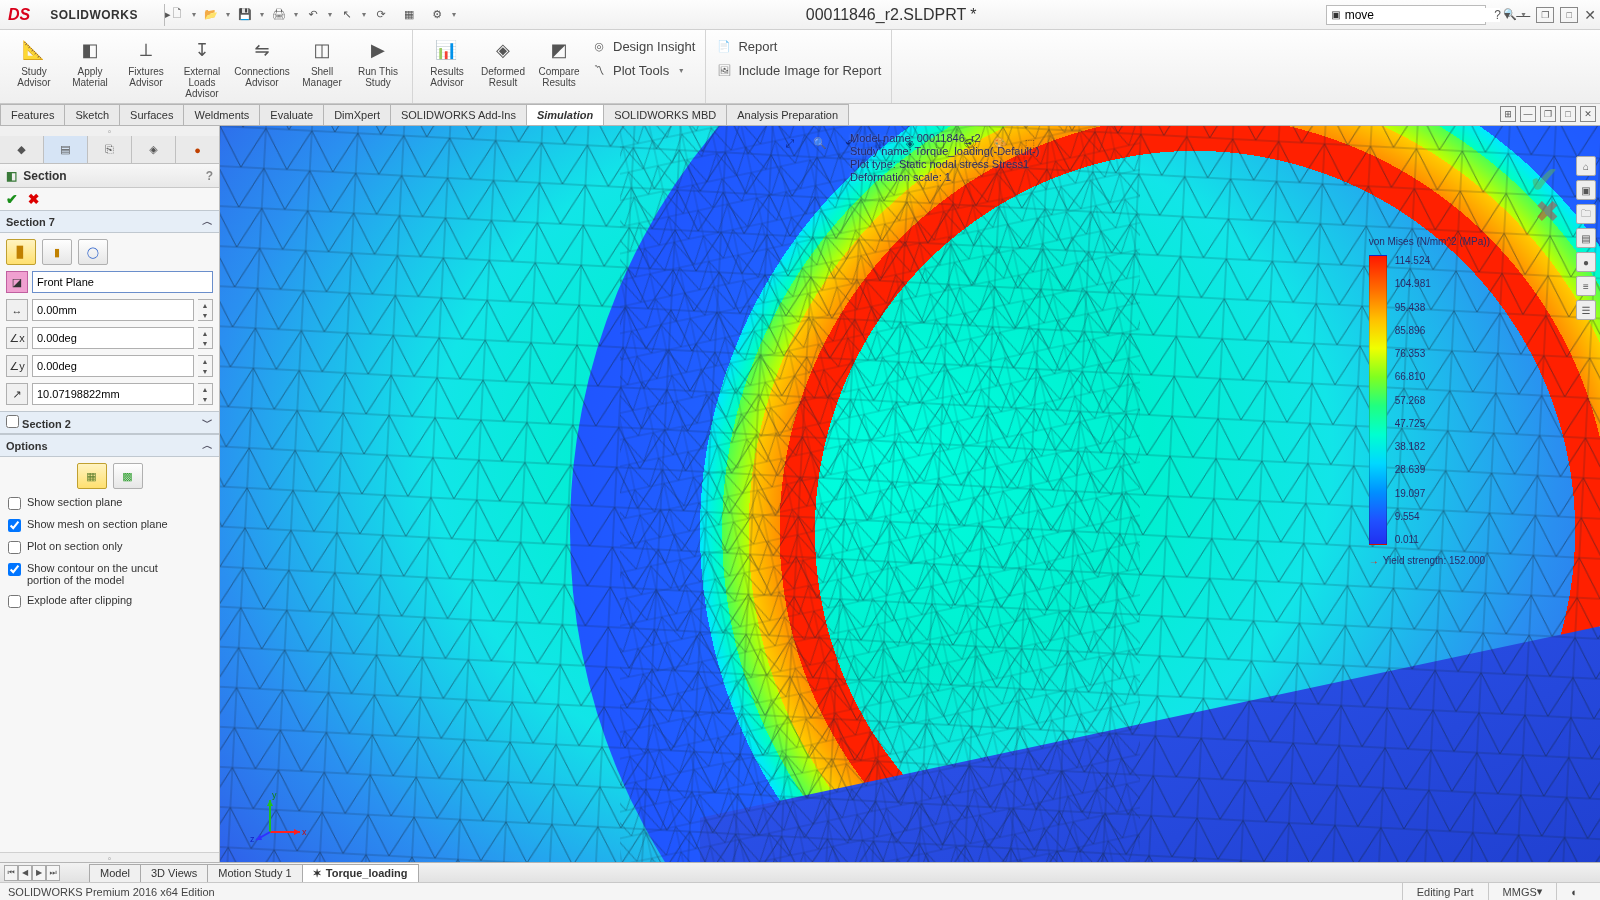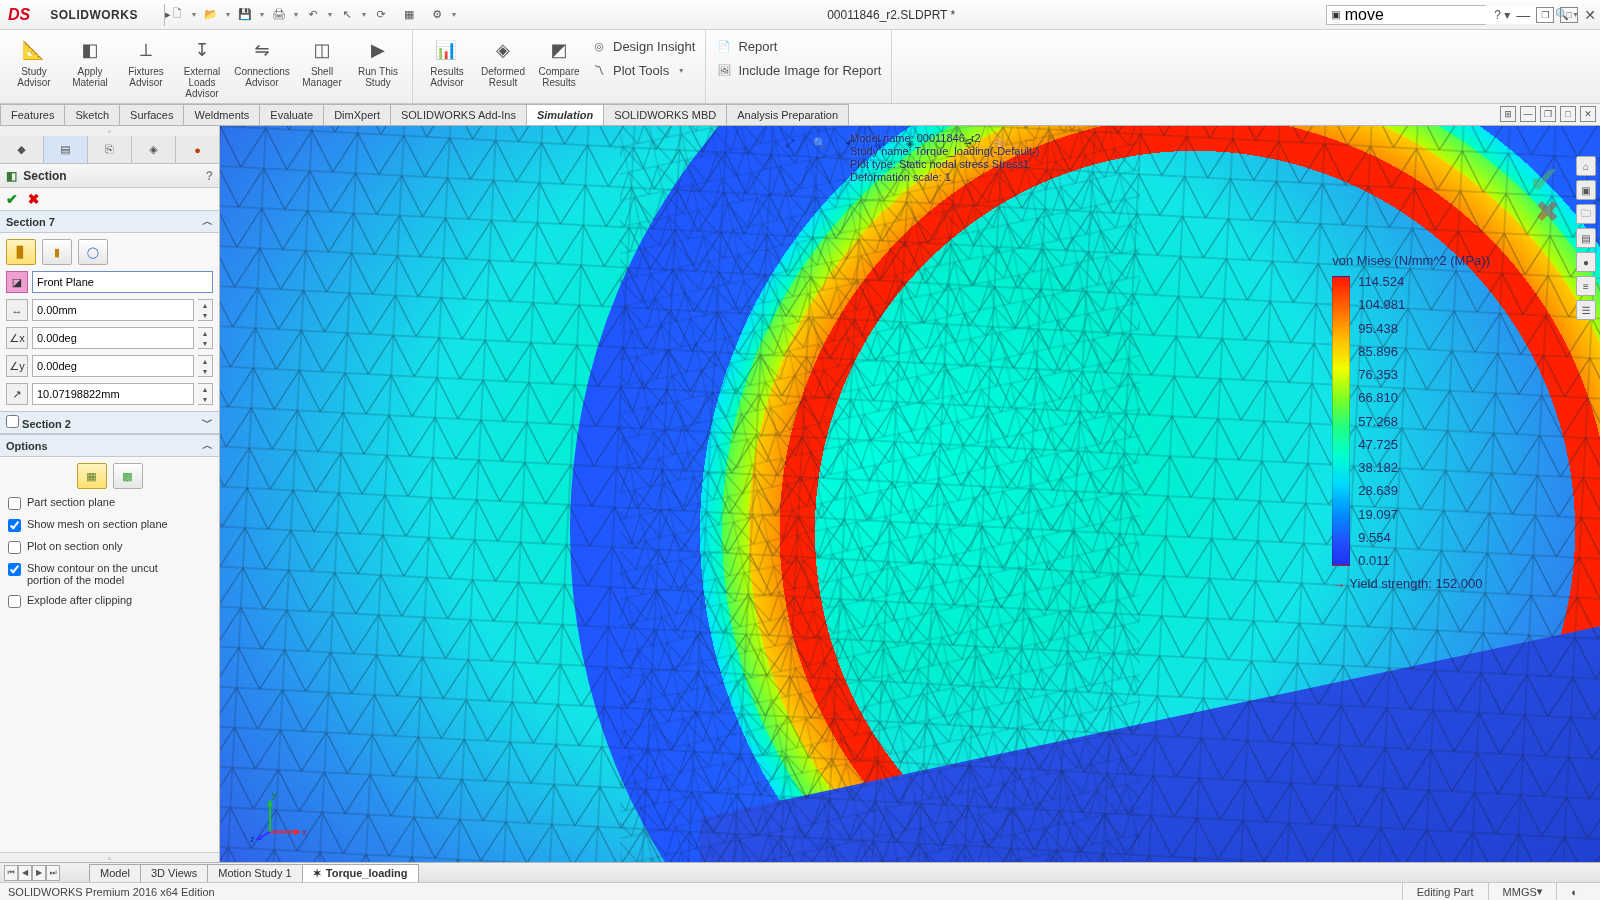--- a/index.html
+++ b/index.html
@@ -6,23 +6,23 @@
   body { width: 1600px; height: 900px; overflow: hidden; background: #fff; font-size: 11px; color: #333; }
 
   
   .titlebar { height: 30px; background: linear-gradient(#fdfdfd,#f1f1f1); border-bottom: 1px solid #d0d0d0; display: flex; align-items: center; padding: 0 4px; }
   .logo { width: 130px; height: 24px; display:flex; align-items:center; gap:20px; padding-left:4px;}
   .logo-icon { color:#d9001b; font-weight:bold; font-size:16px; font-style:italic;}
   .logo-text { font-weight:bold; font-size:12px; letter-spacing:0.5px; color:#333;}
   .logo-arrow{ width:14px;height:22px;border-left:1px solid #bbb;display:flex;align-items:center;justify-content:center;margin-left:6px;color:#555;}
   .title-tools { display:flex; align-items:center; gap:2px; margin-left:30px;}
   .title-tools .tbtn { width:26px; height:22px; display:flex; align-items:center; justify-content:center; color:#555; border-radius:2px;}
-  .doc-title { flex:1; text-align:center; font-size:12px; color:#333;}
+  .doc-title { flex:1; text-align:center; font-size:16px; color:#333;}
   .search-box { width:160px; height:20px; border:1px solid #bbb; background:#fff; display:flex; align-items:center; padding:0 4px; gap:4px;}
-  .search-box input{ border:none; outline:none; flex:1; font-size:16px;}
+  .search-box input{ border:none; outline:none; flex:1; font-size:12px;}
   .titleright{ display:flex; align-items:center; gap:6px; margin-left:8px;}
   .win-btn{ width:18px;height:16px;border:1px solid #888;font-size:9px;display:flex;align-items:center;justify-content:center;color:#555;}
 
   
   .ribbon { height:74px; background:linear-gradient(#fefefe,#efefef); border-bottom:1px solid #c8c8c8; display:flex; }
   .ribbon-group{ display:flex; align-items:flex-start; padding:4px 6px 0 6px; border-right:1px solid #d5d5d5;}
   .rbtn-lg{ display:flex; flex-direction:column; align-items:center; justify-content:flex-start; width:56px; height:66px; color:#555; padding-top:2px;}
   .rbtn-lg.wide{width:64px;}
   .rbtn-lg .icn{ width:28px;height:28px; display:flex;align-items:center;justify-content:center;font-size:18px;}
   .rbtn-lg .lbl{ font-size:10px; text-align:center; line-height:11px; margin-top:2px; color:#444;}
@@ -91,21 +91,21 @@
   .vp-toolbar{ position:absolute; top:6px; left:50%; transform:translateX(-50%); display:flex; gap:8px;}
   .vp-toolbar .vbtn{ width:22px;height:22px; display:flex;align-items:center;justify-content:center;opacity:0.6;color:#003;}
   .vp-info{ position:absolute; top:6px; left:630px; font-size:11px; color:#2a2a66; text-shadow:0 0 3px rgba(255,255,255,0.3);}
   .vp-info div{line-height:13px;}
   .big-check{ position:absolute; right:40px; top:32px; font-size:38px; color:#5ab05a; opacity:0.55;}
   .big-x{ position:absolute; right:40px; top:68px; font-size:30px; color:#cc3a3a; opacity:0.55;}
   .right-tool-col{ position:absolute; right:2px; top:30px; width:22px; display:flex; flex-direction:column; gap:4px;}
   .right-tool-col div{ width:20px;height:20px;border:1px solid #aaa;background:#eee;display:flex;align-items:center;justify-content:center;font-size:10px;color:#555;border-radius:2px;}
 
   
-  .legend{ position:absolute; right:110px; top:127px; font-size:13px; color:#2a2a66;}
+  .legend{ position:absolute; right:110px; top:110px; font-size:10px; color:#2a2a66;}
   .legend-title{ margin-bottom:8px;}
   .legend-body{ display:flex; gap:8px;}
   .legend-bar{ width:18px; height:290px;
     background:linear-gradient(to bottom,
       #ff1800 0%, #ff7000 12%, #ffc000 22%, #f0ff00 32%,
       #80ff20 42%, #20ff80 52%, #00ffd0 62%, #00d8ff 72%,
       #0090ff 82%, #2050ff 92%, #2030f0 100%);
     border:1px solid rgba(0,0,0,0.2);
   }
   .legend-vals{ display:flex; flex-direction:column; justify-content:space-between;}
@@ -357,21 +357,21 @@
       <div class="icon-row" style="justify-content:center;">
         <div class="icon-btn sel">
             <span style="color:#608030">▦</span>
           </div>
         <div class="icon-btn">
             <span style="color:#30a030">▩</span>
           </div>
       </div>
       <div class="check-row">
           <input type="checkbox" style="">
-          <span>Part section plane</span>
+          <span>Show section plane</span>
         </div>
       <div class="check-row">
           <input type="checkbox" checked="" style="">
           <span>Show mesh on section plane</span>
         </div>
       <div class="check-row">
           <input type="checkbox" style="">
           <span>Plot on section only</span>
         </div>
       <div class="check-row">

